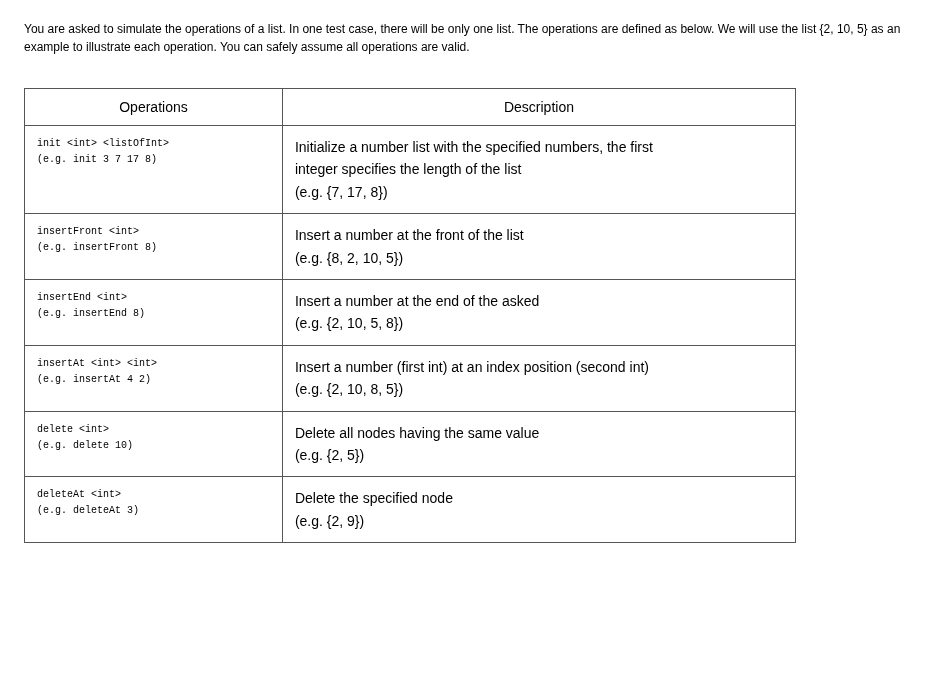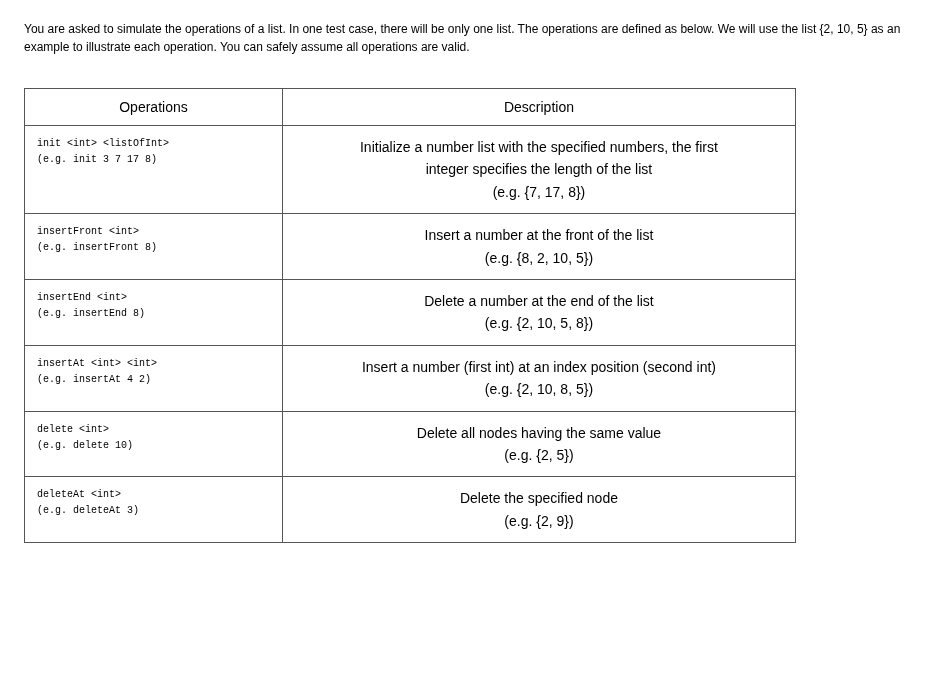--- a/index.html
+++ b/index.html
@@ -58,21 +58,20 @@
     }
 
     .cell-line {
       display: block;
       line-height: 1.6;
     }
 
     .desc-line {
       display: block;
       line-height: 1.6;
-      text-align: center;
     }
   </style>
 </head>
 <body>
 
 <p class="intro-text">You are asked to simulate the operations of a list. In one test case, there will be only one list. The operations are defined as below. We will use the list {2, 10, 5} as an example to illustrate each operation. You can safely assume all operations are valid.</p>
 
 <table class="operations-table">
   <thead>
     <tr>
@@ -101,21 +100,21 @@
           <span class="desc-line">Insert a number at the front of the list</span>
           <span class="desc-line">(e.g. {8, 2, 10, 5})</span>
         </td>
       </tr>
       <tr>
         <td class="col-operations">
           <span class="cell-line mono">insertEnd &lt;int&gt;</span>
           <span class="cell-line mono">(e.g. insertEnd 8)</span>
         </td>
         <td class="col-description">
-          <span class="desc-line">Delete a number at the end of the list</span>
+          <span class="desc-line">Insert a number at the end of the asked</span>
           <span class="desc-line">(e.g. {2, 10, 5, 8})</span>
         </td>
       </tr>
       <tr>
         <td class="col-operations">
           <span class="cell-line mono">insertAt &lt;int&gt; &lt;int&gt;</span>
           <span class="cell-line mono">(e.g. insertAt 4 2)</span>
         </td>
         <td class="col-description">
           <span class="desc-line">Insert a number (first int) at an index position (second int)</span>

